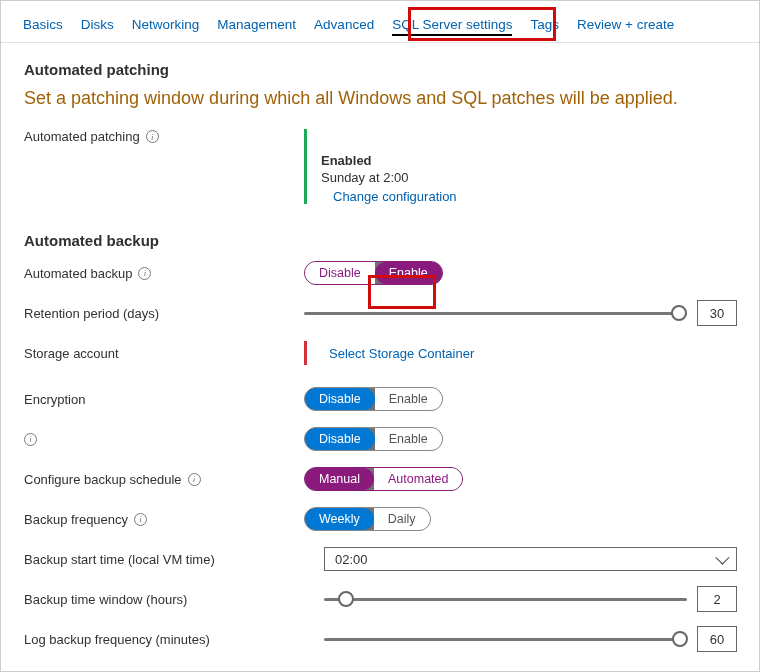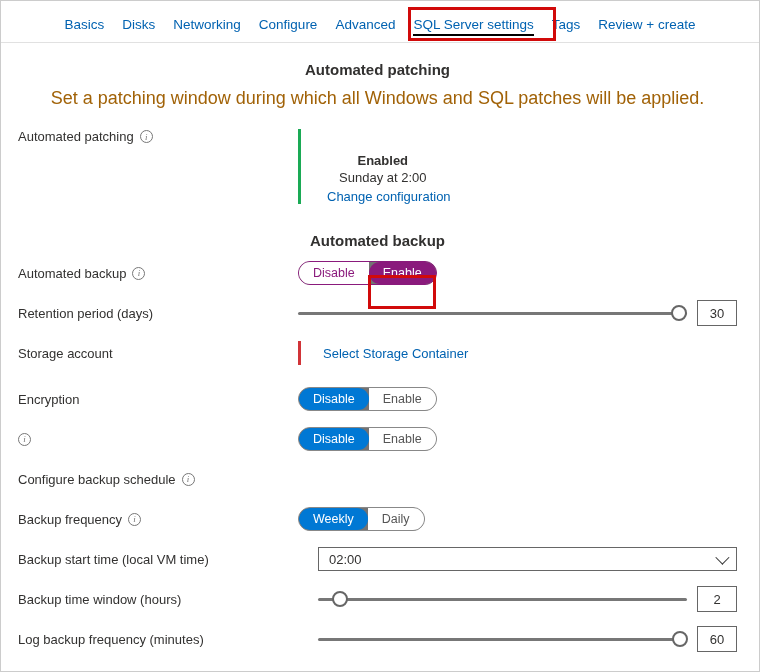--- a/index.html
+++ b/index.html
@@ -18,40 +18,38 @@
     position: relative;
     padding: 0;
   }
   .tabs {
     display: flex;
     gap: 18px;
     padding: 12px 22px 0 22px;
     border-bottom: 1px solid #e1e1e1;
     align-items: flex-end;
     position: relative;
-    justify-content: center;
   }
   .tab {
     color: #0062b1;
     font-size: 13.5px;
     padding: 4px 0 10px 0;
     cursor: pointer;
     position: relative;
   }
   .tab.active::after {
     content: "";
     position: absolute;
     bottom: 6px;
     left: 0; right: 0;
     height: 2px;
     background: #000;
   }
   .content {
-    padding: 18px 22px 0 17px;
-    text-align: center;
+    padding: 18px 22px 0 23px;
   }
   h3.section {
     font-size: 15px;
     font-weight: 600;
     margin: 0 0 10px 0;
   }
   .desc {
     font-size: 18px;
     color: #a16207;
     margin: 8px 0 20px 0;
@@ -193,21 +191,21 @@
 </style>
 </head>
 <body>
 
 <div class="page">
 
   <div class="tabs">
     <div class="tab">Basics</div>
     <div class="tab">Disks</div>
     <div class="tab">Networking</div>
-    <div class="tab">Configure</div>
+    <div class="tab">Management</div>
     <div class="tab">Advanced</div>
     <div class="tab active">SQL Server settings</div>
     <div class="tab">Tags</div>
     <div class="tab">Review + create</div>
   </div>
 
   <div class="content">
 
     <h3 class="section">Automated patching</h3>
     <p class="desc">Set a patching window during which all Windows and SQL patches will be applied.</p>
@@ -286,20 +284,26 @@
           <div class="pill">Enable</div>
         </div>
       </div>
     </div>
 
     <div class="row">
       <div class="label-col">
         <span>Configure backup schedule</span>
         <span class="info-icon">i</span>
       </div>
+      <div class="val-col">
+        <div class="pill-wrap" style="border-color:#8a1a7c;">
+          <div class="pill pill-sel-purple">Manual</div>
+          <div class="pill pill-alt-purple">Automated</div>
+        </div>
+      </div>
     </div>
 
     <div class="row">
       <div class="label-col">
         <span>Backup frequency</span>
         <span class="info-icon">i</span>
       </div>
       <div class="val-col">
         <div class="pill-wrap">
           <div class="pill pill-sel-blue">Weekly</div>

